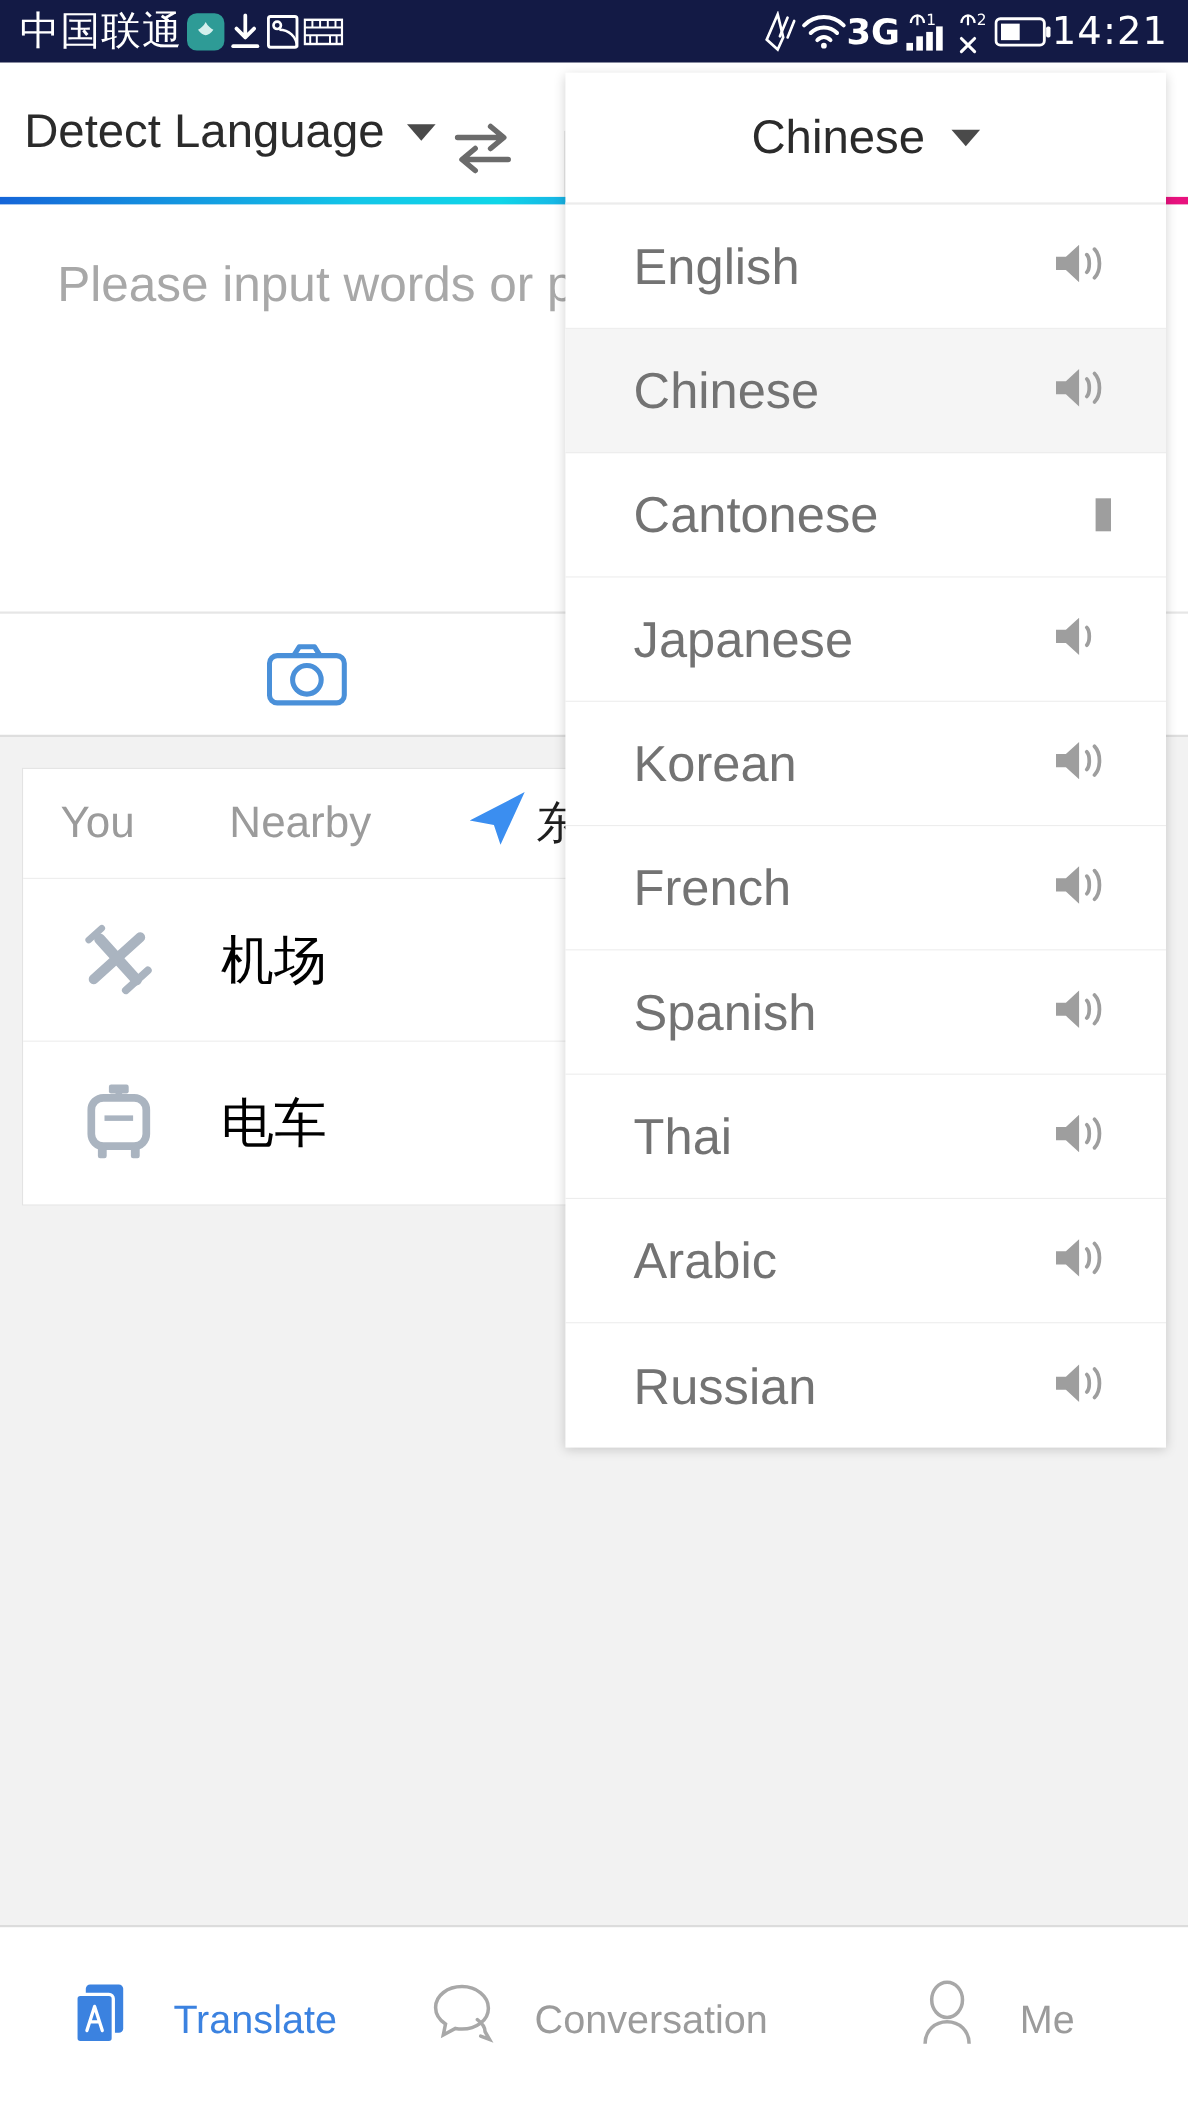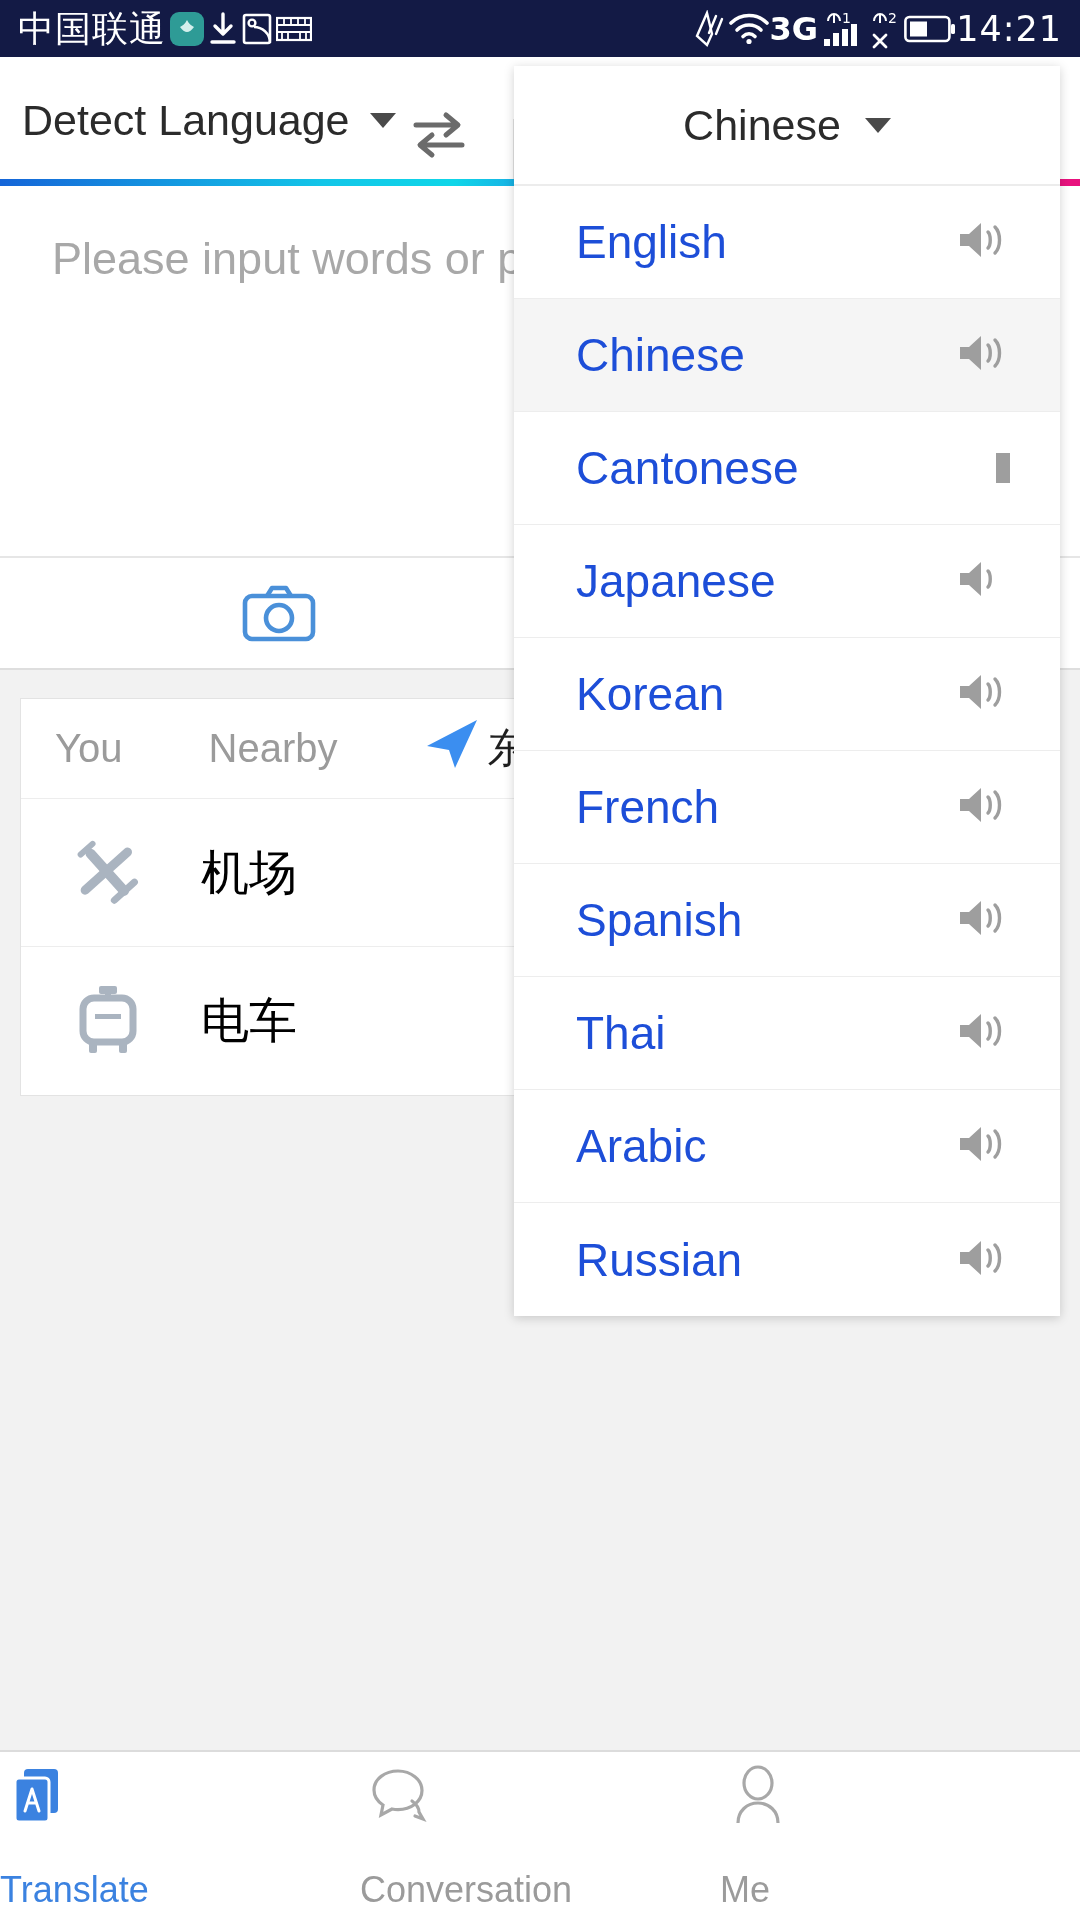--- a/index.html
+++ b/index.html
@@ -141,35 +141,35 @@
   }
   .dd-item {
     height: 113px;
     display: flex; align-items: center;
     border-bottom: 1px solid #ededed;
     padding: 0 0 0 62px;
     position: relative;
   }
   .dd-item:last-child { border-bottom: none; }
   .dd-item.selected { background: #f5f5f5; }
-  .dd-label { font-size: 46px; color: #1d4ed8; }
+  .dd-label { font-size: 46px; color: #737373; }
   .dd-spk { position: absolute; right: 50px; top: 50%; transform: translateY(-50%); }
   .dd-spk.clipped { width: 14px; height: 30px; background: #9e9e9e; overflow: hidden; }
 
   
   .bottomnav {
     position: absolute; left: 0; bottom: 0;
     width: 1080px; height: 170px;
     background: #ffffff;
     border-top: 2px solid #dcdcdc;
     display: flex;
   }
   .nav-item {
     flex: 1;
-    display: flex; flex-direction: column; justify-content: center;
+    display: flex; flex-direction: row; align-items: center; justify-content: center;
     gap: 28px;
   }
   .nav-label { font-size: 36px; color: #9b9b9b; }
   .nav-item.active .nav-label { color: #3b82e0; }
 </style>
 </head>
 <body>
 
 <div id="screen">
 

